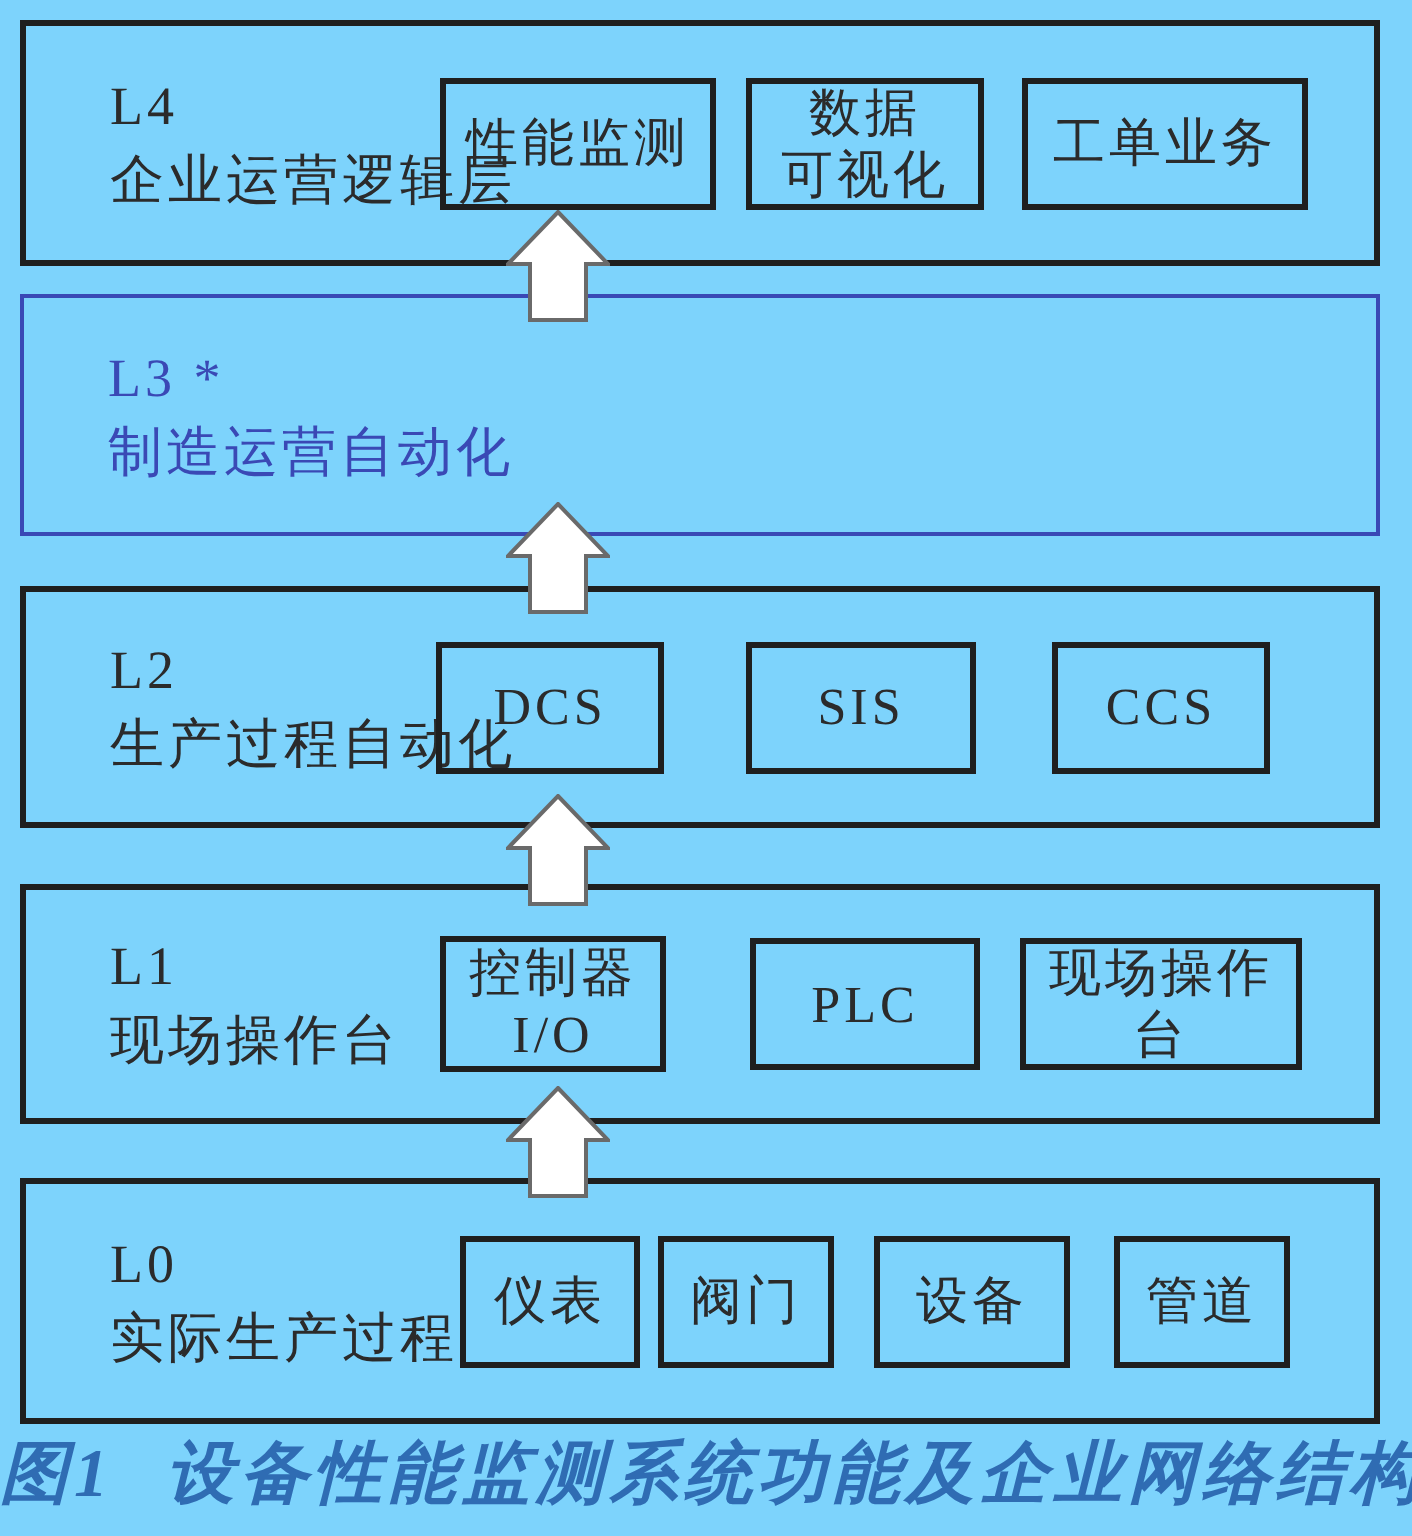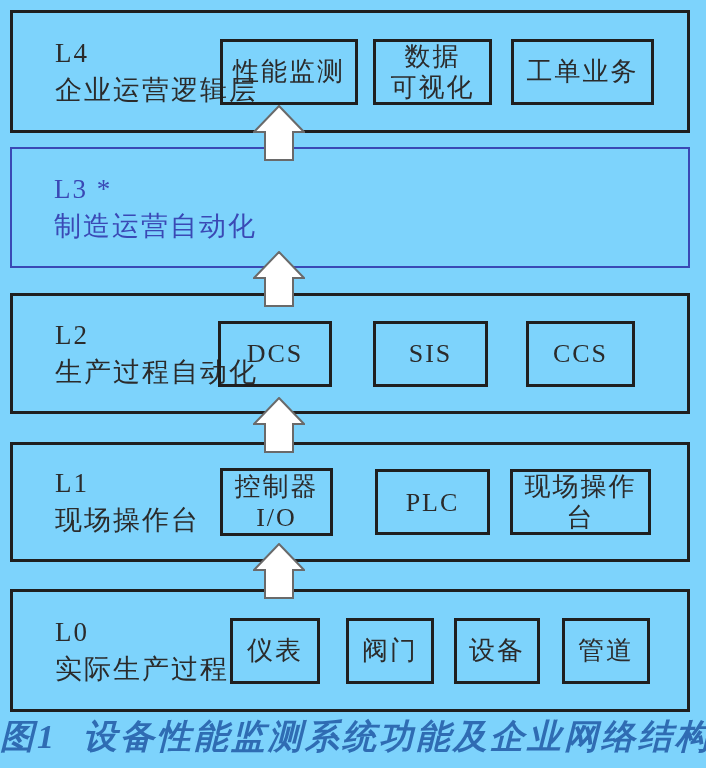--- a/index.html
+++ b/index.html
@@ -147,27 +147,27 @@
         </div>
     </div>
   </div>
 
   <div class="layer" style="top:589px;height:123px">
     <div class="layer-label">
       <div>L0</div>
       <div>实际生产过程</div>
     </div>
     <div class="nodes" style="left:217px">
-      <div class="node" style="width:90px;margin-right:26px">
+      <div class="node" style="width:90px;margin-right:9px">
           <span class="txt">仪表</span>
         </div>
       <div class="node" style="width:88px;margin-right:20px">
           <span class="txt">阀门</span>
         </div>
-      <div class="node" style="width:86px;margin-right:22px">
+      <div class="node" style="width:98px;margin-right:22px">
           <span class="txt">设备</span>
         </div>
       <div class="node" style="width:88px">
           <span class="txt">管道</span>
         </div>
     </div>
   </div>
 
   <svg class="arrow" style="top:105px" viewBox="0 0 52 56">
     <polygon points="26,1 51,27 40,27 40,55 12,55 12,27 1,27" fill="#ffffff" stroke="#6a6a6a" stroke-width="2" stroke-linejoin="miter"></polygon>

